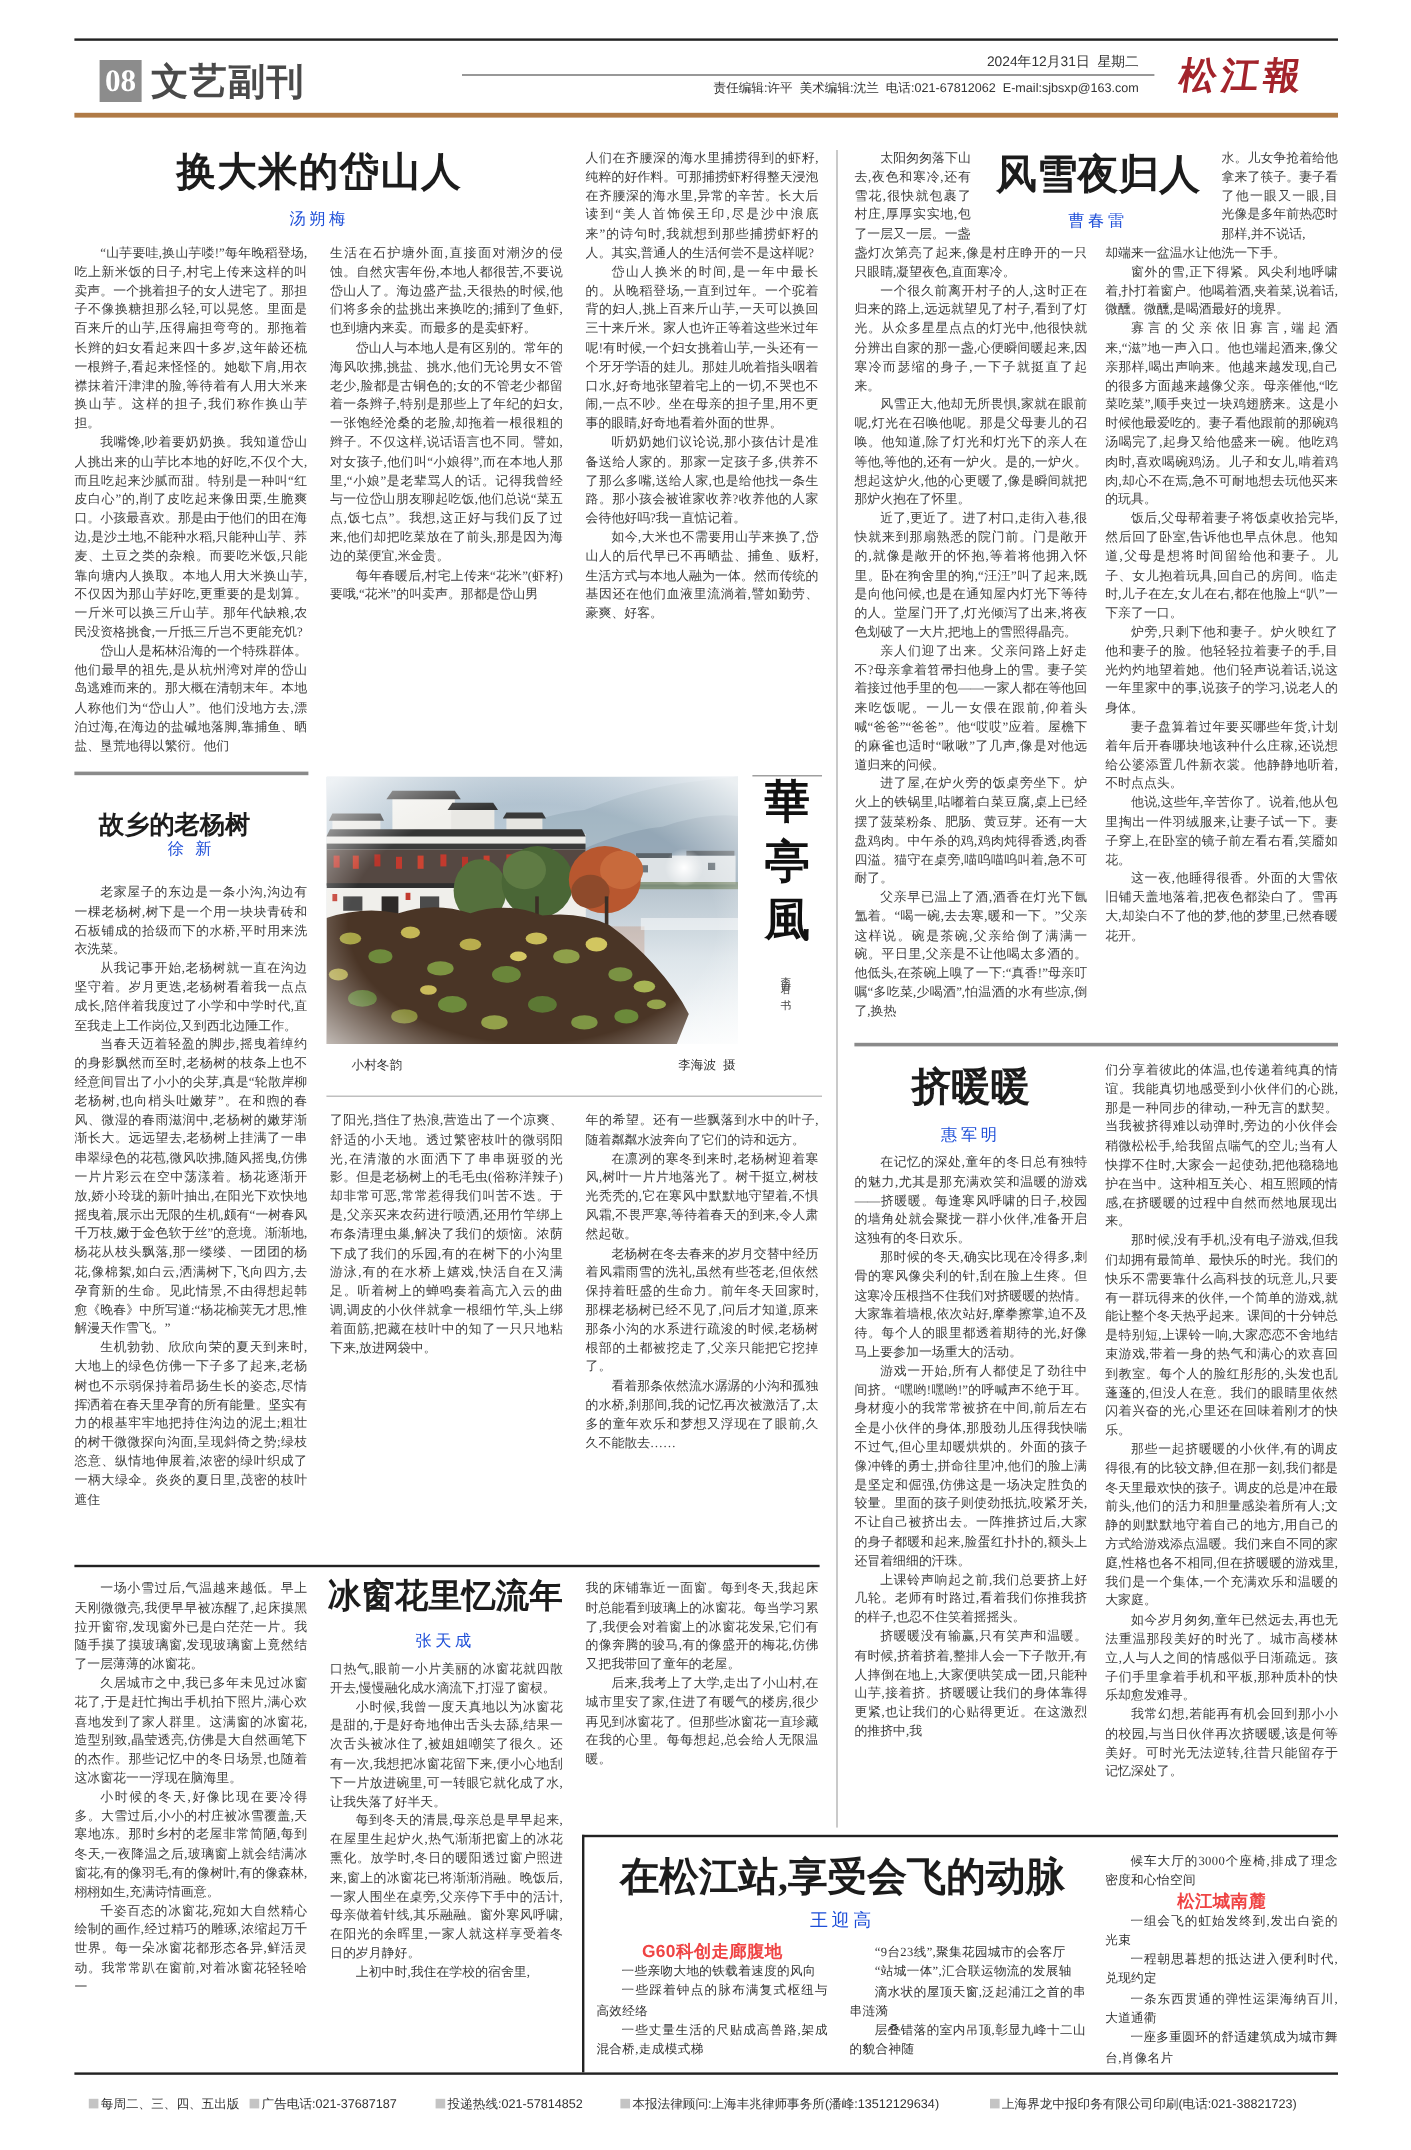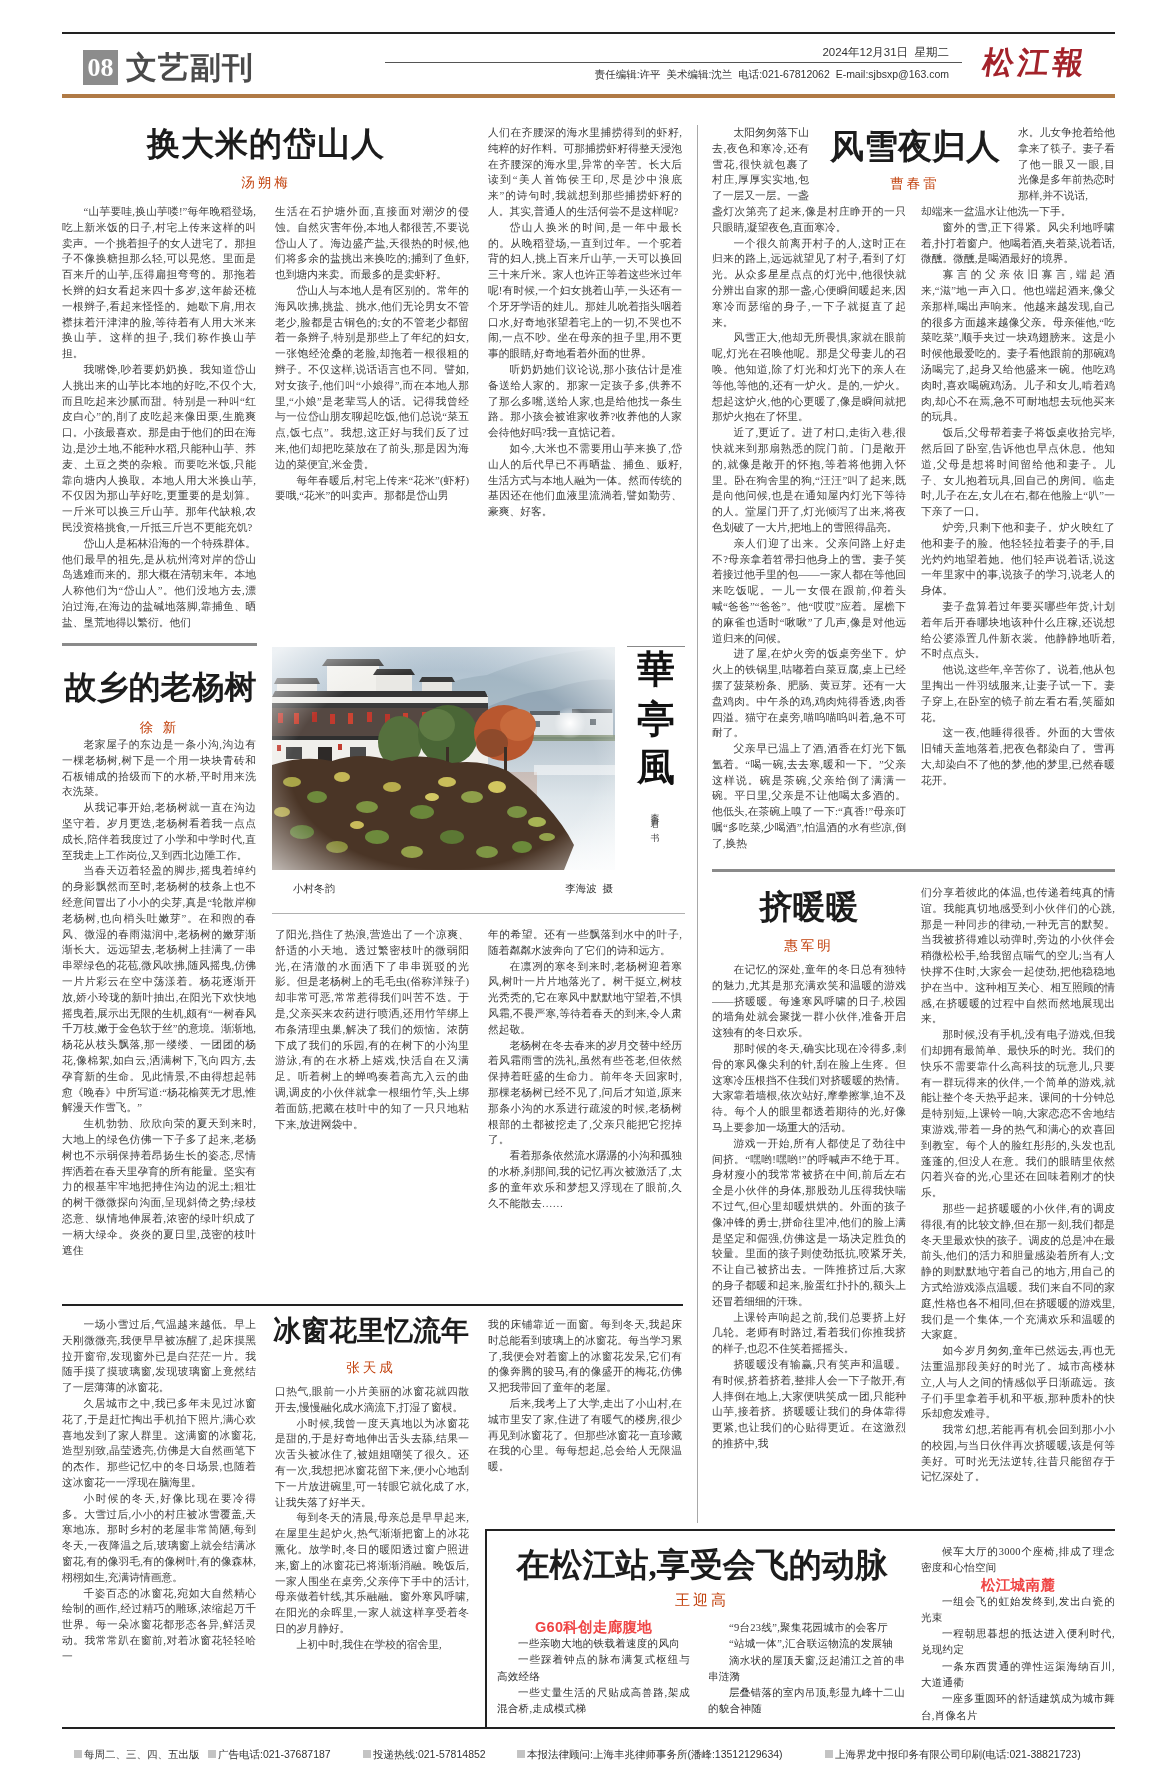--- a/index.html
+++ b/index.html
@@ -3,21 +3,21 @@
 <meta charset="utf-8">
 <style>
 html,body{margin:0;padding:0;background:#ffffff;}
 #page{position:relative;width:1176px;height:1792px;overflow:hidden;background:#ffffff;font-family:"Liberation Serif","DejaVu Serif",serif;color:var(--text,#3d3d3d);}
 .rule{position:absolute;}
 .sans{font-family:"Liberation Sans","DejaVu Sans",sans-serif;}
 .col{position:absolute;overflow:hidden;font-size:10.75px;line-height:15.8px;text-align:justify;color:var(--text,#3d3d3d);}
 .col p{margin:0;text-indent:2em;}
 .col p.cont{text-indent:0;}
 .title{position:absolute;text-align:center;font-weight:bold;color:#1c1c1c;white-space:nowrap;}
-.author{position:absolute;text-align:center;font-size:13.5px;color:#c2410c;letter-spacing:3px;white-space:nowrap;}
+.author{position:absolute;text-align:center;font-size:13.5px;color:#1d4ed8;letter-spacing:3px;white-space:nowrap;}
 
 .pagenum{position:absolute;left:83px;top:50px;width:35px;height:35px;background:var(--page-num-bg,#8c8c8c);color:#fff;font-weight:bold;font-size:26px;line-height:36px;text-align:center;}
 .section-title{position:absolute;left:126px;top:51px;font-weight:bold;font-size:31px;line-height:34px;color:#4a4a4a;letter-spacing:1px;}
 .date{position:absolute;left:700px;top:45px;width:249px;text-align:right;font-size:11.5px;line-height:14px;color:#333;white-space:pre;}
 .editors{position:absolute;left:440px;top:67px;width:509px;text-align:right;font-size:10.5px;line-height:14px;color:#333;white-space:pre;}
 .logo{position:absolute;left:983px;top:44px;width:114px;font-weight:bold;font-size:31px;line-height:38px;color:var(--brand-red,#a3232b);letter-spacing:4px;transform:skewX(-8deg);white-space:nowrap;}
 
 .photo{position:absolute;left:272px;top:647px;width:343px;height:223px;overflow:hidden;}
 .photo svg{display:block;}
 .caption{position:absolute;font-size:10.5px;line-height:14px;color:#333;white-space:pre;}
@@ -93,22 +93,22 @@
         <p>饭后,父母帮着妻子将饭桌收拾完毕,然后回了卧室,告诉他也早点休息。他知道,父母是想将时间留给他和妻子。儿子、女儿抱着玩具,回自己的房间。临走时,儿子在左,女儿在右,都在他脸上“叭”一下亲了一口。</p>
         <p>炉旁,只剩下他和妻子。炉火映红了他和妻子的脸。他轻轻拉着妻子的手,目光灼灼地望着她。他们轻声说着话,说这一年里家中的事,说孩子的学习,说老人的身体。</p>
         <p>妻子盘算着过年要买哪些年货,计划着年后开春哪块地该种什么庄稼,还说想给公婆添置几件新衣裳。他静静地听着,不时点点头。</p>
         <p>他说,这些年,辛苦你了。说着,他从包里掏出一件羽绒服来,让妻子试一下。妻子穿上,在卧室的镜子前左看右看,笑靥如花。</p>
         <p>这一夜,他睡得很香。外面的大雪依旧铺天盖地落着,把夜色都染白了。雪再大,却染白不了他的梦,他的梦里,已然春暖花开。</p>
       </div>
   </div>
 
   <div>
     <div class="rule" style="left:62px;top:643px;width:195px;height:3px;background:var(--divider-gray,#8a8a8a);"></div>
-    <div class="title" style="left:63px;top:668px;width:195px;font-size:32px;line-height:38px;">故乡的老杨树</div>
-    <div class="author" style="left:62px;top:719px;width:195px;text-align:center;">徐 新</div>
+    <div class="title" style="left:48px;top:668px;width:195px;font-size:21px;line-height:38px;">故乡的老杨树</div>
+    <div class="author" style="left:62px;top:699px;width:195px;text-align:center;">徐 新</div>
     <div class="col" style="left:62px;top:737px;width:194px;height:553px;">
         <p>老家屋子的东边是一条小沟,沟边有一棵老杨树,树下是一个用一块块青砖和石板铺成的拾级而下的水桥,平时用来洗衣洗菜。</p>
         <p>从我记事开始,老杨树就一直在沟边坚守着。岁月更迭,老杨树看着我一点点成长,陪伴着我度过了小学和中学时代,直至我走上工作岗位,又到西北边陲工作。</p>
         <p>当春天迈着轻盈的脚步,摇曳着绰约的身影飘然而至时,老杨树的枝条上也不经意间冒出了小小的尖芽,真是“轮散岸柳老杨树,也向梢头吐嫩芽”。在和煦的春风、微湿的春雨滋润中,老杨树的嫩芽渐渐长大。远远望去,老杨树上挂满了一串串翠绿色的花苞,微风吹拂,随风摇曳,仿佛一片片彩云在空中荡漾着。杨花逐渐开放,娇小玲珑的新叶抽出,在阳光下欢快地摇曳着,展示出无限的生机,颇有“一树春风千万枝,嫩于金色软于丝”的意境。渐渐地,杨花从枝头飘落,那一缕缕、一团团的杨花,像棉絮,如白云,洒满树下,飞向四方,去孕育新的生命。见此情景,不由得想起韩愈《晚春》中所写道:“杨花榆荚无才思,惟解漫天作雪飞。”</p>
         <p>生机勃勃、欣欣向荣的夏天到来时,大地上的绿色仿佛一下子多了起来,老杨树也不示弱保持着昂扬生长的姿态,尽情挥洒着在春天里孕育的所有能量。坚实有力的根基牢牢地把持住沟边的泥土;粗壮的树干微微探向沟面,呈现斜倚之势;绿枝恣意、纵情地伸展着,浓密的绿叶织成了一柄大绿伞。炎炎的夏日里,茂密的枝叶遮住</p>
       </div>
 
     <div class="photo">
       <svg viewBox="0 0 343 223" width="343" height="223" preserveAspectRatio="none">
         <defs>

